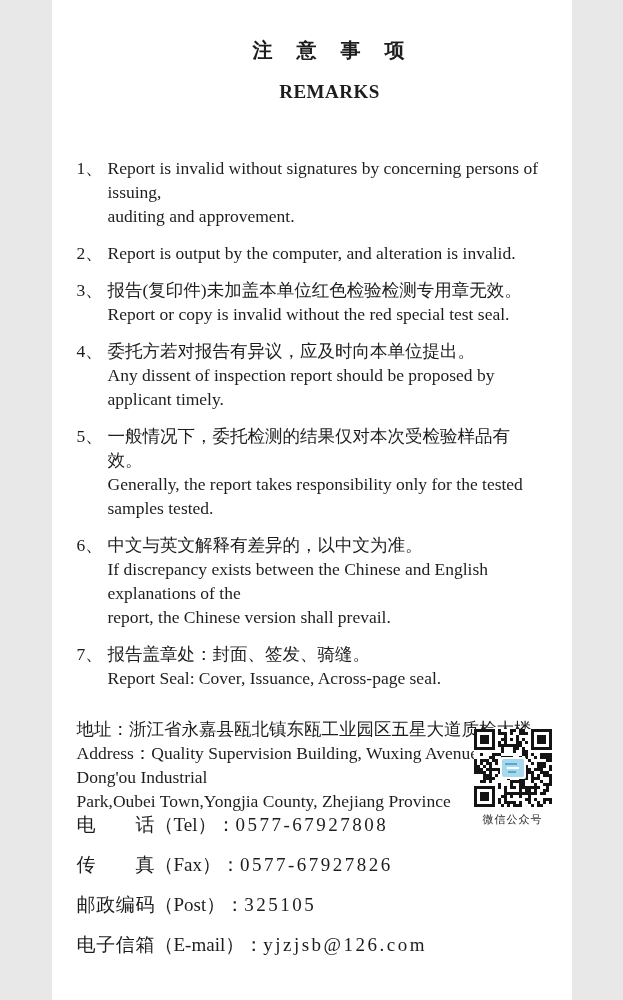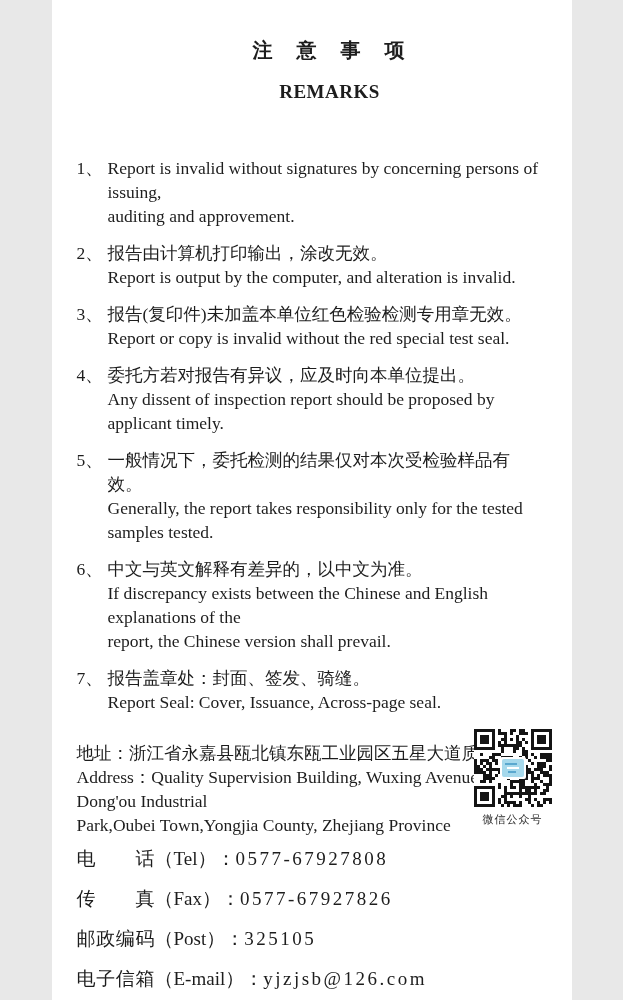--- a/index.html
+++ b/index.html
@@ -15,21 +15,21 @@
   }
   .header { margin:36px 0 0 8px; width:540px; text-align:center; }
   .title  { font-size:20px; font-weight:bold; letter-spacing:2px; line-height:28px; }
   .remarks-subtitle { font-size:19px; font-weight:bold; letter-spacing:0.5px; margin-top:16px; line-height:24px; }
   .content { margin:52px 30px 0 25px; font-size:17.5px; line-height:24px; }
   .remark-item { position:relative; padding-left:31px; margin-bottom:13px; }
   .remark-item .num { position:absolute; left:0; top:0; }
   .en { white-space:pre-line; }
   .address-block { margin-top:27px; }
   .address-block .en { margin-top:0; }
-  .contacts { margin-top:10px; font-size:19px; }
+  .contacts { margin-top:0; font-size:19px; }
   .contact-row { margin-bottom:16px; line-height:24px; }
   .c-label { display:inline-block; width:78px; text-align:justify; text-align-last:justify; vertical-align:bottom; }
   .c-value { letter-spacing:2.5px; }
   .qr-block { position:absolute; left:421px; top:729px; width:80px; text-align:center; }
   .qr-box { width:78px; height:78px; margin:0 auto; background:#fff; }
   .qr-caption { margin-top:4px; font-size:11px; letter-spacing:1px; color:#2a2a2a; line-height:16px; }
 </style>
 </head>
 <body>
 
@@ -43,21 +43,20 @@
   <div class="content">
 
     <div class="remarks-list">
       <div class="remark-item">
         <span class="num">1、</span>
         <div class="en">Report is invalid without signatures by concerning persons of issuing,
 auditing and approvement.</div>
       </div>
       <div class="remark-item">
         <span class="num">2、</span>
-        <div class="zh">报告由计算机打印输出，涂改无效。</div>
         <div class="en">Report is output by the computer, and alteration is invalid.</div>
       </div>
       <div class="remark-item">
         <span class="num">3、</span>
         <div class="zh">报告(复印件)未加盖本单位红色检验检测专用章无效。</div>
         <div class="en">Report or copy is invalid without the red special test seal.</div>
       </div>
       <div class="remark-item">
         <span class="num">4、</span>
         <div class="zh">委托方若对报告有异议，应及时向本单位提出。</div>

